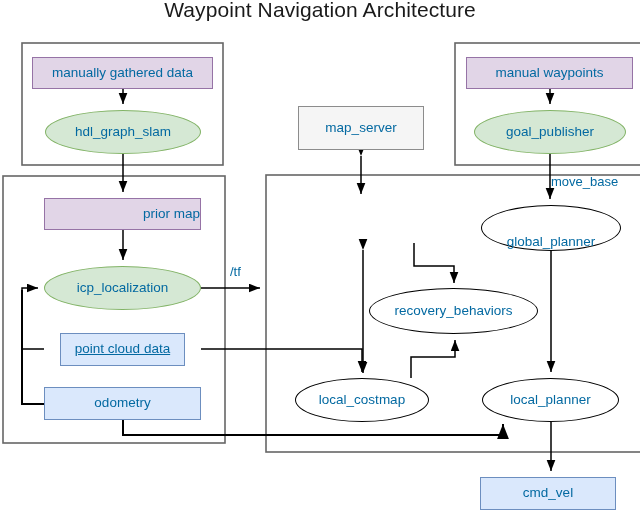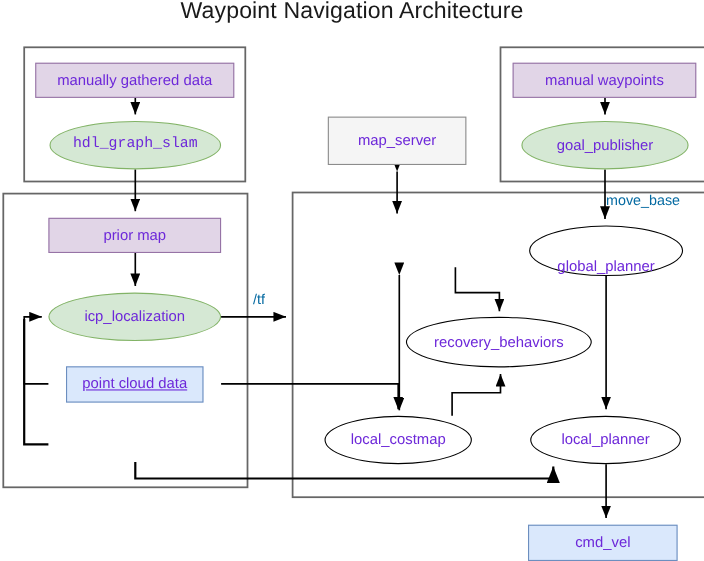--- a/index.html
+++ b/index.html
@@ -37,21 +37,21 @@
     color: #1a1a1a;
     white-space: nowrap;
   }
   .node {
     position: absolute;
     display: flex;
     align-items: center;
     justify-content: center;
     text-align: center;
     font-size: 13.5px;
-    color: #6d28d9;
+    color: #0369a1;
     box-sizing: border-box;
     line-height: 1.1;
   }
   .rect-purple {
     background: #e1d5e7;
     border: 1.4px solid #9673a6;
   }
   .rect-blue {
     background: #dae8fc;
     border: 1.4px solid #6c8ebf;
@@ -141,48 +141,51 @@
       <path d="M123,420 L123,435 L503,435 L503,424" marker-end="url(#ah)" stroke-width="2"></path>
 
       <path d="M551,422 L551,471" marker-end="url(#ah)"></path>
     </g>
   </svg>
 
   <div class="node rect-purple" style="left:32px; top:57px; width:181px; height:32px;">
     <span>manually gathered data</span>
   </div>
 
-  <div class="node ellipse-green" style="left:45px; top:110px; width:156px; height:44px;font-family:Liberation Mono, monospace;">
+  <div class="node ellipse-green" style="left:45px; top:110px; width:156px; height:44px;">
     <span>hdl_graph_slam</span>
   </div>
 
   <div class="node ellipse-green" style="left:474px; top:110px; width:152px; height:44px;">
     <span>goal_publisher</span>
   </div>
 
   <div class="node rect-purple" style="left:466px; top:57px; width:167px; height:32px;">
     <span>manual waypoints</span>
   </div>
 
   <div class="node rect-gray" style="left:298px; top:106px; width:126px; height:44px;">
     <span>map_server</span>
   </div>
 
-  <div class="node rect-purple" style="left:44px; top:198px; width:157px; height:32px;">
+  <div class="node rect-purple" style="left:44px; top:198px; width:157px; height:32px;justify-content:flex-end;">
     <span>prior map</span>
   </div>
 
   <div class="node ellipse-green" style="left:44px; top:266px; width:157px; height:44px;">
     <span>icp_localization</span>
   </div>
 
   <div class="node rect-blue" style="left:60px; top:333px; width:125px; height:33px;text-decoration:underline;">
     <span>point cloud data</span>
   </div>
 
+  <div class="node rect-blue" style="left:44px; top:387px; width:157px; height:33px;">
+    <span>odometry</span>
+  </div>
 
 
   <div class="node ellipse-white" style="left:481px; top:205px; width:140px; height:46px;align-items:flex-end;">
     <span>global_planner</span>
   </div>
 
   <div class="node ellipse-white" style="left:369px; top:288px; width:169px; height:46px;">
     <span>recovery_behaviors</span>
   </div>
 

